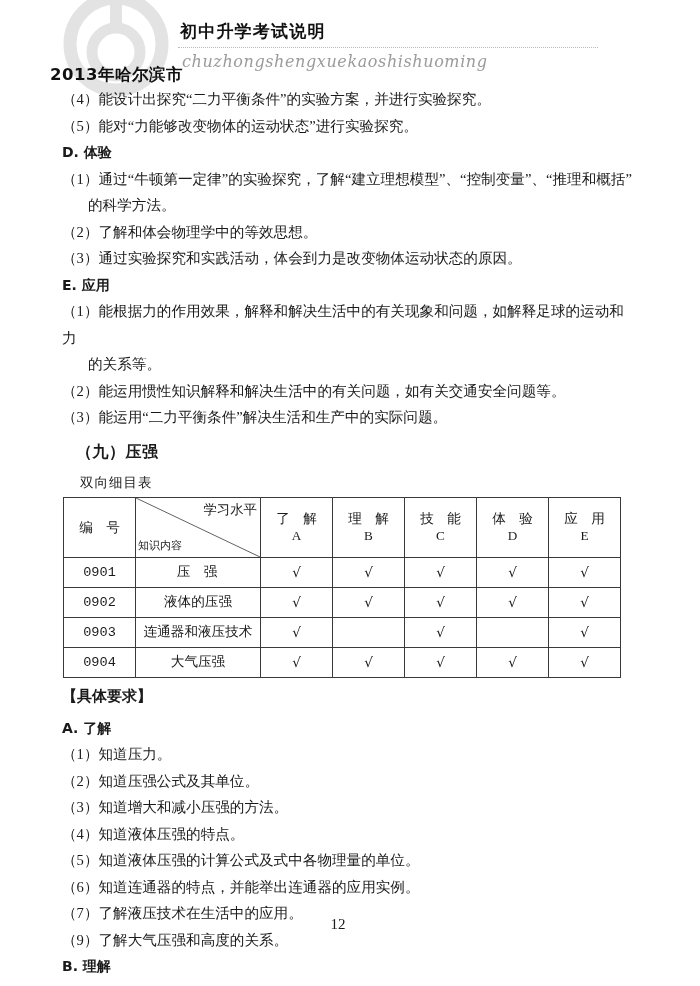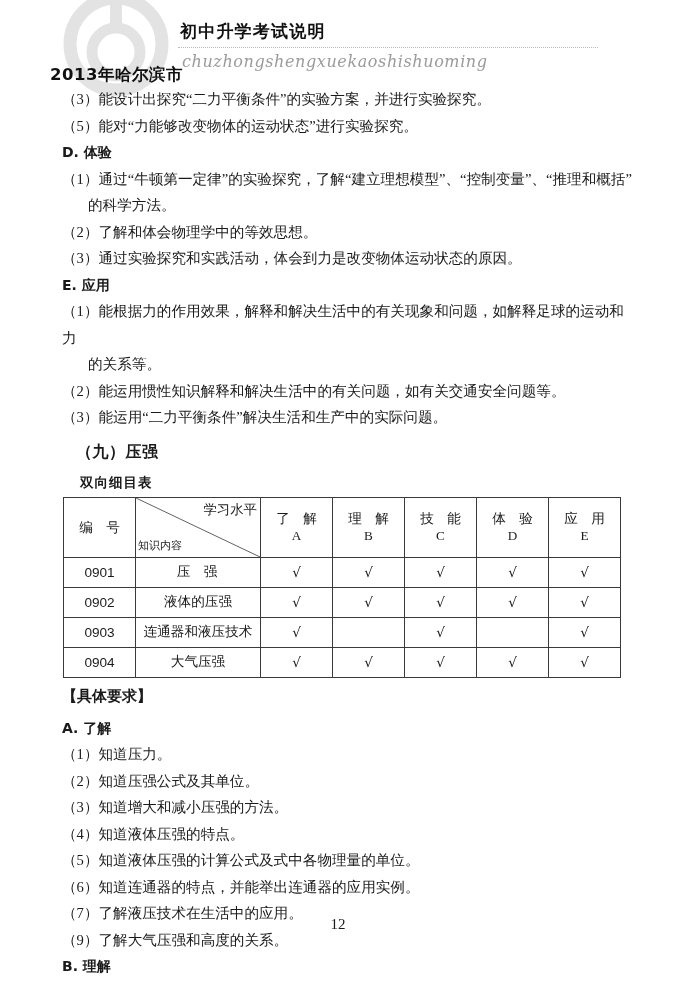--- a/index.html
+++ b/index.html
@@ -101,21 +101,21 @@
   .sec-heading {
     font-family: "DejaVu Sans", sans-serif;
     font-weight: bold;
     font-size: 16px;
     line-height: 30px;
     margin: 6px 0 4px 14px;
     letter-spacing: 0.5px;
   }
   .tbl-caption {
     font-family: "DejaVu Sans", sans-serif;
-    font-weight: bold;
+    font-weight: normal;
     font-size: 13.5px;
     line-height: 22px;
     margin: 0 0 4px 18px;
     letter-spacing: 1px;
   }
 
   
   .detail-table {
     border-collapse: collapse;
     width: 557px;
@@ -170,21 +170,21 @@
     padding-left: 5px;
     font-size: 13.6px;
     line-height: 17px;
   }
   .lvl-code {
     display: block;
     font-size: 13.2px;
     line-height: 17px;
     font-family: "Liberation Serif", serif;
   }
-  .id-cell { font-family: Liberation Sans, sans-serif; font-size: 13.4px; }
+  .id-cell { font-family: Liberation Mono, monospace; font-size: 13.4px; }
   .topic-cell { font-size: 13.6px; }
   .topic-cell.spaced { letter-spacing: 5px; padding-left: 5px; }
   .check { font-size: 14px; font-family: "DejaVu Sans", sans-serif; }
   .check.empty { color: transparent; }
 
   
   .req-heading {
     font-family: "DejaVu Sans", sans-serif;
     font-weight: bold;
     font-size: 15px;
@@ -220,21 +220,21 @@
   <div class="mast-year">2013年哈尔滨市</div>
   <div class="mast-title">初中升学考试说明</div>
   <div class="mast-rule"></div>
   <div class="mast-pinyin">chuzhongshengxuekaoshishuoming</div>
 </div>
 
 <div class="page">
   <div class="content">
 
     <div id="body-lines">
-        <div class="line item">（3）能设计出探究“二力平衡条件”的实验方案，并进行实验探究。</div>
+        <div class="line item">（4）能设计出探究“二力平衡条件”的实验方案，并进行实验探究。</div>
         <div class="line item">（5）能对“力能够改变物体的运动状态”进行实验探究。</div>
         <div class="line sub">D. 体验</div>
         <div class="line item">（1）通过“牛顿第一定律”的实验探究，了解“建立理想模型”、“控制变量”、“推理和概括”</div>
         <div class="line cont">的科学方法。</div>
         <div class="line item">（2）了解和体会物理学中的等效思想。</div>
         <div class="line item">（3）通过实验探究和实践活动，体会到力是改变物体运动状态的原因。</div>
         <div class="line sub">E. 应用</div>
         <div class="line item">（1）能根据力的作用效果，解释和解决生活中的有关现象和问题，如解释足球的运动和力</div>
         <div class="line cont">的关系等。</div>
         <div class="line item">（2）能运用惯性知识解释和解决生活中的有关问题，如有关交通安全问题等。</div>

